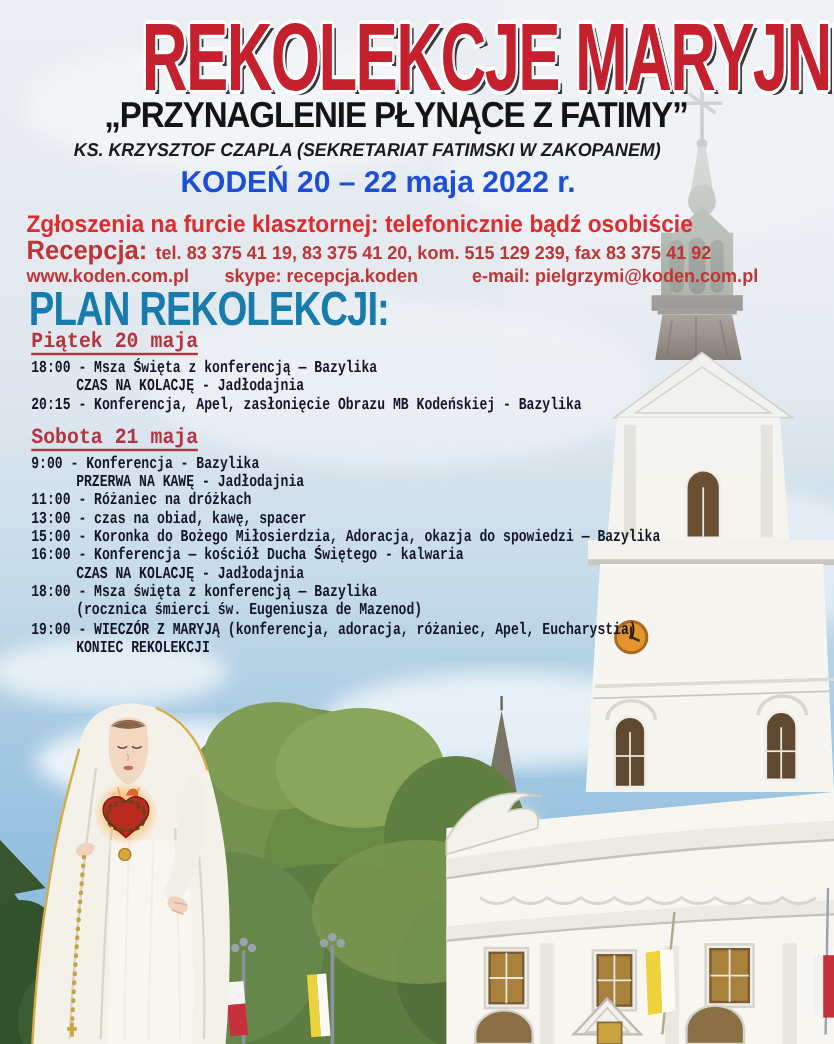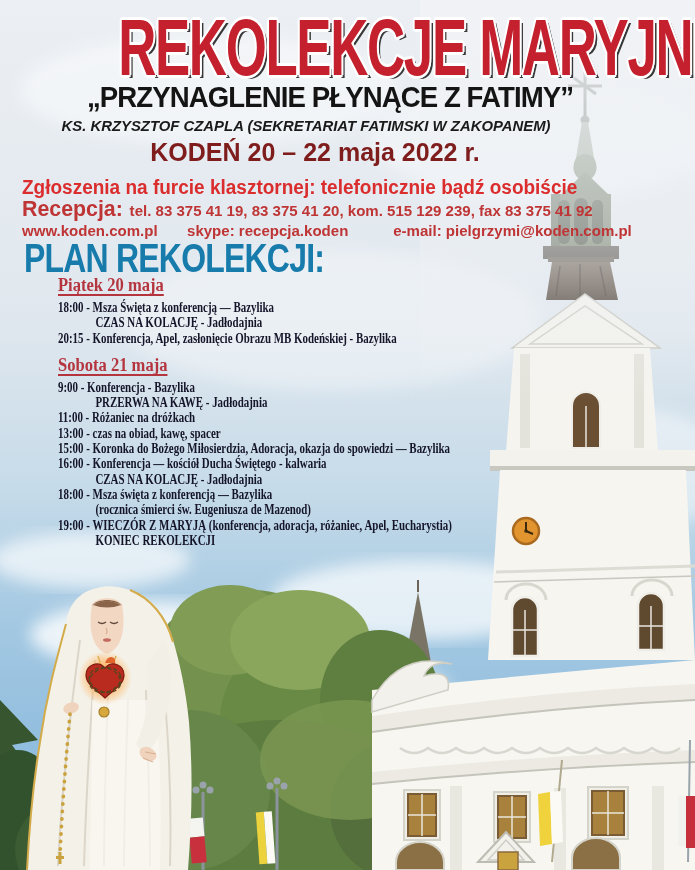--- a/index.html
+++ b/index.html
@@ -24,21 +24,21 @@
     font-weight:bold;font-size:30px;color:#141414;letter-spacing:-1px;
     transform:scaleX(0.92);transform-origin:50% 0;
   }
   .speaker{
     top:117px;left:0;width:612px;text-align:center;
     font-weight:bold;font-style:italic;font-size:15.5px;color:#1a1a1a;
     transform:scaleX(0.96);transform-origin:50% 0;
   }
   .dateline{
     top:138px;left:0;width:630px;text-align:center;
-    font-weight:bold;font-size:25px;color:#7f1d1d;
+    font-weight:bold;font-size:25px;color:#1d4ed8;
   }
   .regnote{
     top:176px;left:22px;font-weight:bold;font-size:20px;color:#db2d2d;
     transform:scaleX(0.95);transform-origin:0 0;
   }
   .reception{
     top:196px;left:22px;display:flex;align-items:baseline;gap:7px;color:#bf3434;
     transform:scaleX(0.97);transform-origin:0 0;
   }
   .reception .rlabel{font-weight:bold;font-size:22px;}
@@ -48,22 +48,21 @@
     transform:scaleX(0.97);transform-origin:0 0;
   }
   .contact .c1{margin-right:26px;}
   .contact .c2{margin-right:42px;}
   .planheader{
     top:236px;left:24px;font-weight:bold;font-size:40px;color:#177cab;
     letter-spacing:-1px;transform:scaleX(0.80);transform-origin:0 0;
   }
   .plan{
     top:276px;left:26px;width:520px;z-index:2;position:absolute;
-    font-family:Liberation Serif, serif;
-    margin-left:32px;
+    font-family:Liberation Mono, monospace;
   }
   .day{display:block;}
   .day + .day{margin-top:10px;}
   .day-heading{
     display:inline-block;margin:0 0 4px 0;
     font-size:18px;font-weight:bold;color:#b5353f;
     border-bottom:2px solid #b5353f;padding-bottom:0px;line-height:18px;
     transform:scaleX(0.92);transform-origin:0 50%;white-space:nowrap;
   }
   .day-item{

